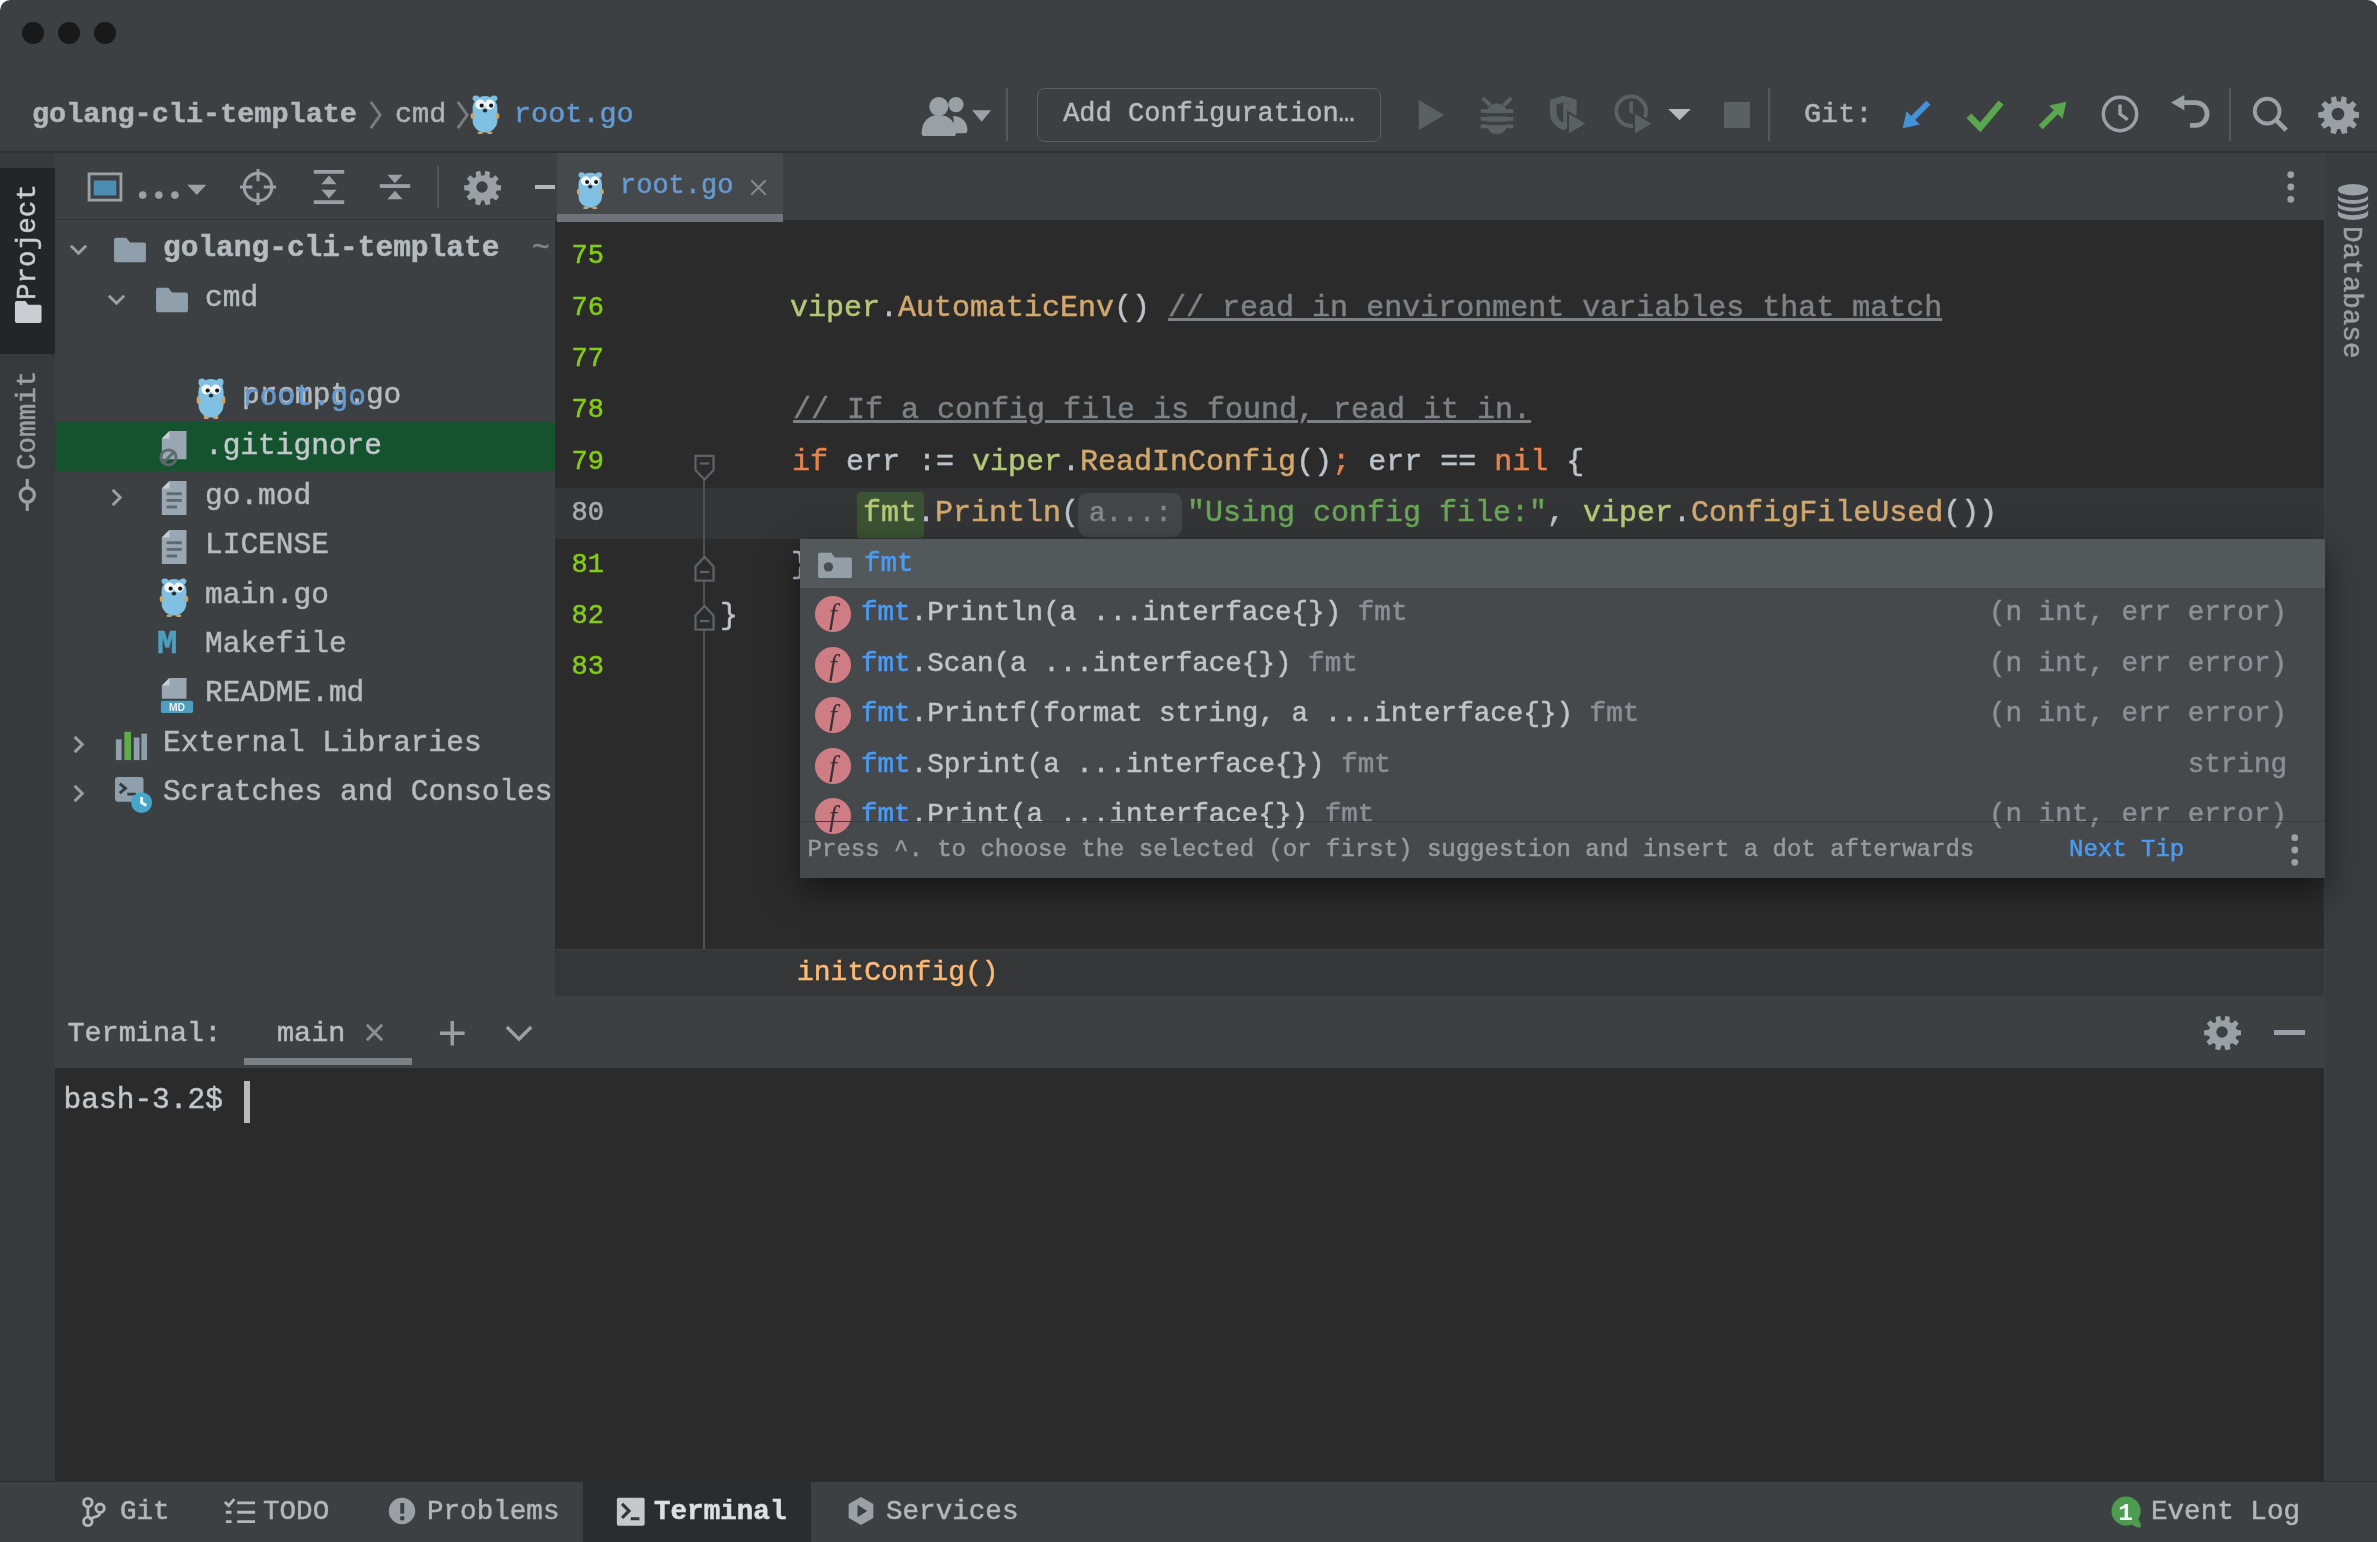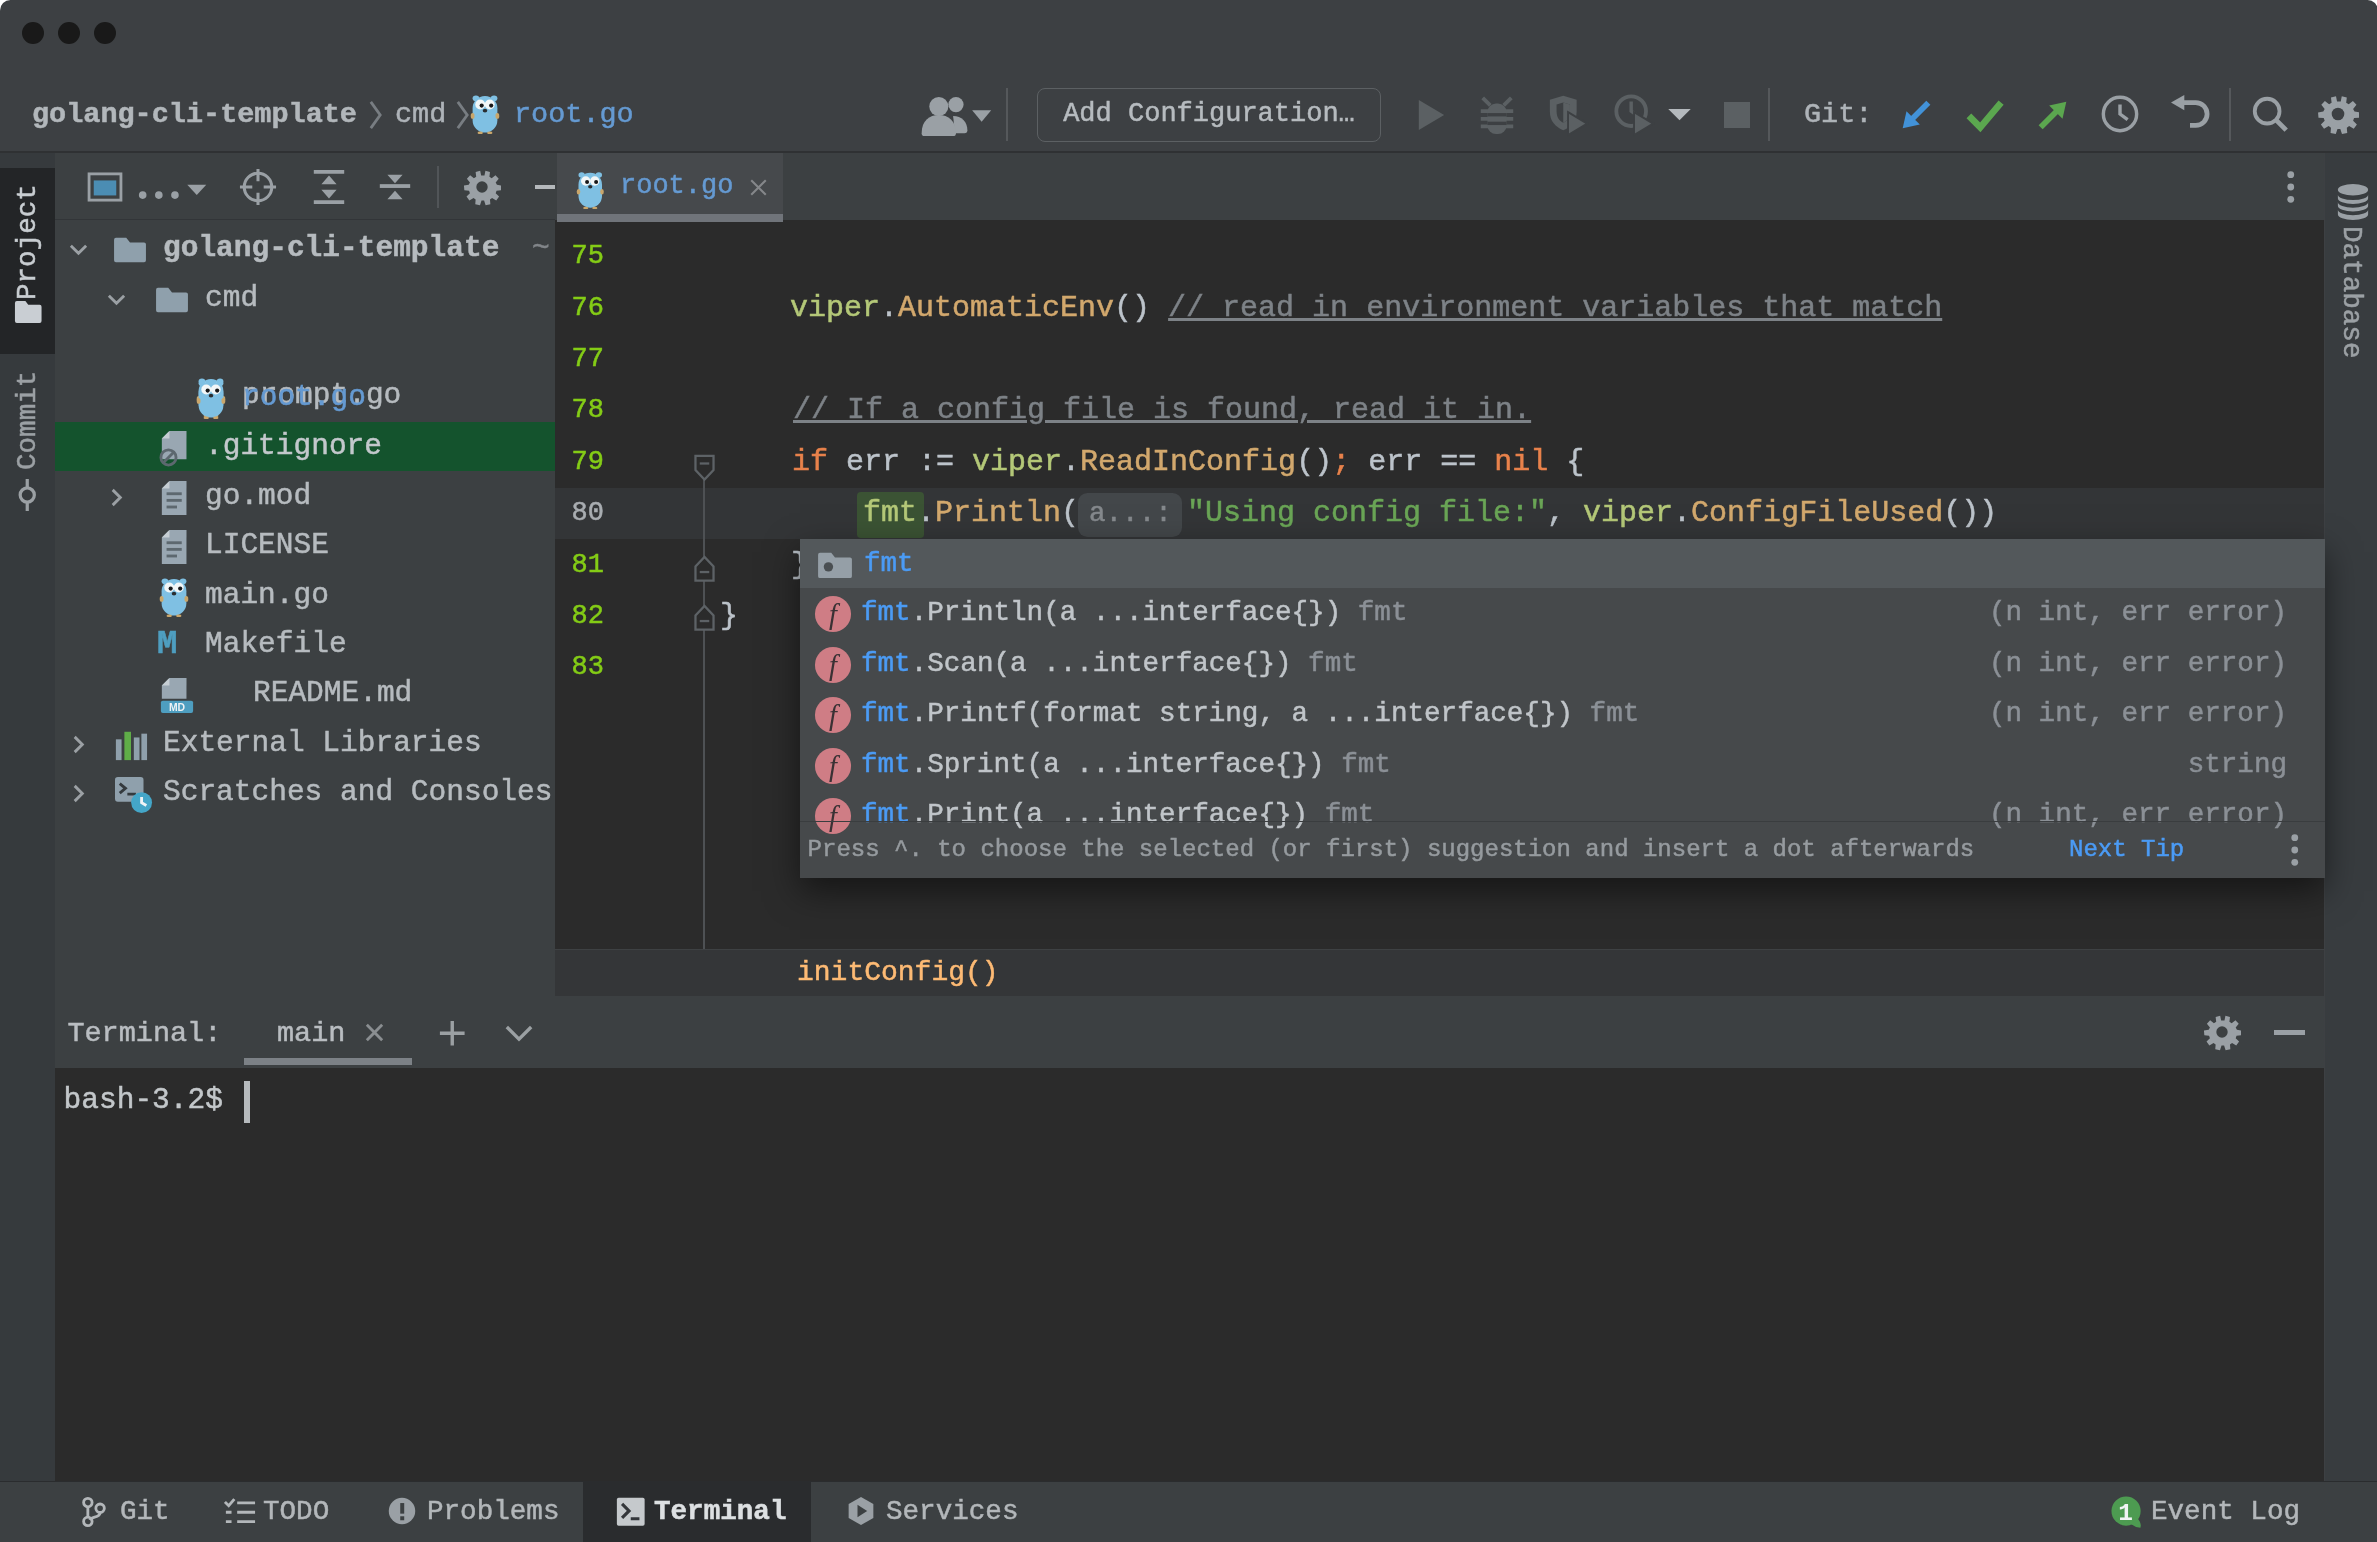--- a/index.html
+++ b/index.html
@@ -319,21 +319,21 @@
       <span class="abs" style="left:102px;color:#4e9ec0;font-weight:bold;font-size:34px;">M</span>
       <span class="abs" style="left:150px;">Makefile</span>
     </div>
     <div class="trow" style="top:516px;">
       <svg class="abs" style="left:104px;top:6.7px;font-size:31px" width="36" height="38" viewBox="0 0 38 40">
         <path d="M11 2 h18 v22 h-26 v-14 z" fill="#99a7b2"></path>
         <path d="M11 2 l-8 8 h8 z" fill="#c6ced4"></path>
         <rect x="2" y="26" width="34" height="13" rx="2" fill="#4e9ec0"></rect>
         <text x="19" y="37" font-size="11" font-family="Liberation Sans" font-weight="bold" fill="#eef2f4" text-anchor="middle">MD</text>
       </svg>
-      <span class="abs" style="left:150px;margin-left:48px;">README.md</span>
+      <span class="abs" style="left:150px;">README.md</span>
     </div>
     <div class="trow" style="top:566px;">
       <svg class="abs" style="left:13.3px;top:15px;" width="21" height="21" viewBox="0 0 22 22">
           <path d="M7 3 l8 8 -8 8" fill="none" stroke="#9ba0a4" stroke-width="3"></path>
         </svg>
       <svg class="abs" style="left:59px;top:8.6px;" width="34" height="34" viewBox="0 0 36 36">
         <rect x="2" y="12" width="6" height="22" fill="#8fa0ac"></rect>
         <rect x="11" y="4" width="7" height="30" fill="#5fad48"></rect>
         <rect x="21" y="10" width="6" height="24" fill="#8fa0ac"></rect>
         <rect x="29" y="6" width="6" height="28" fill="#8fa0ac"></rect>

